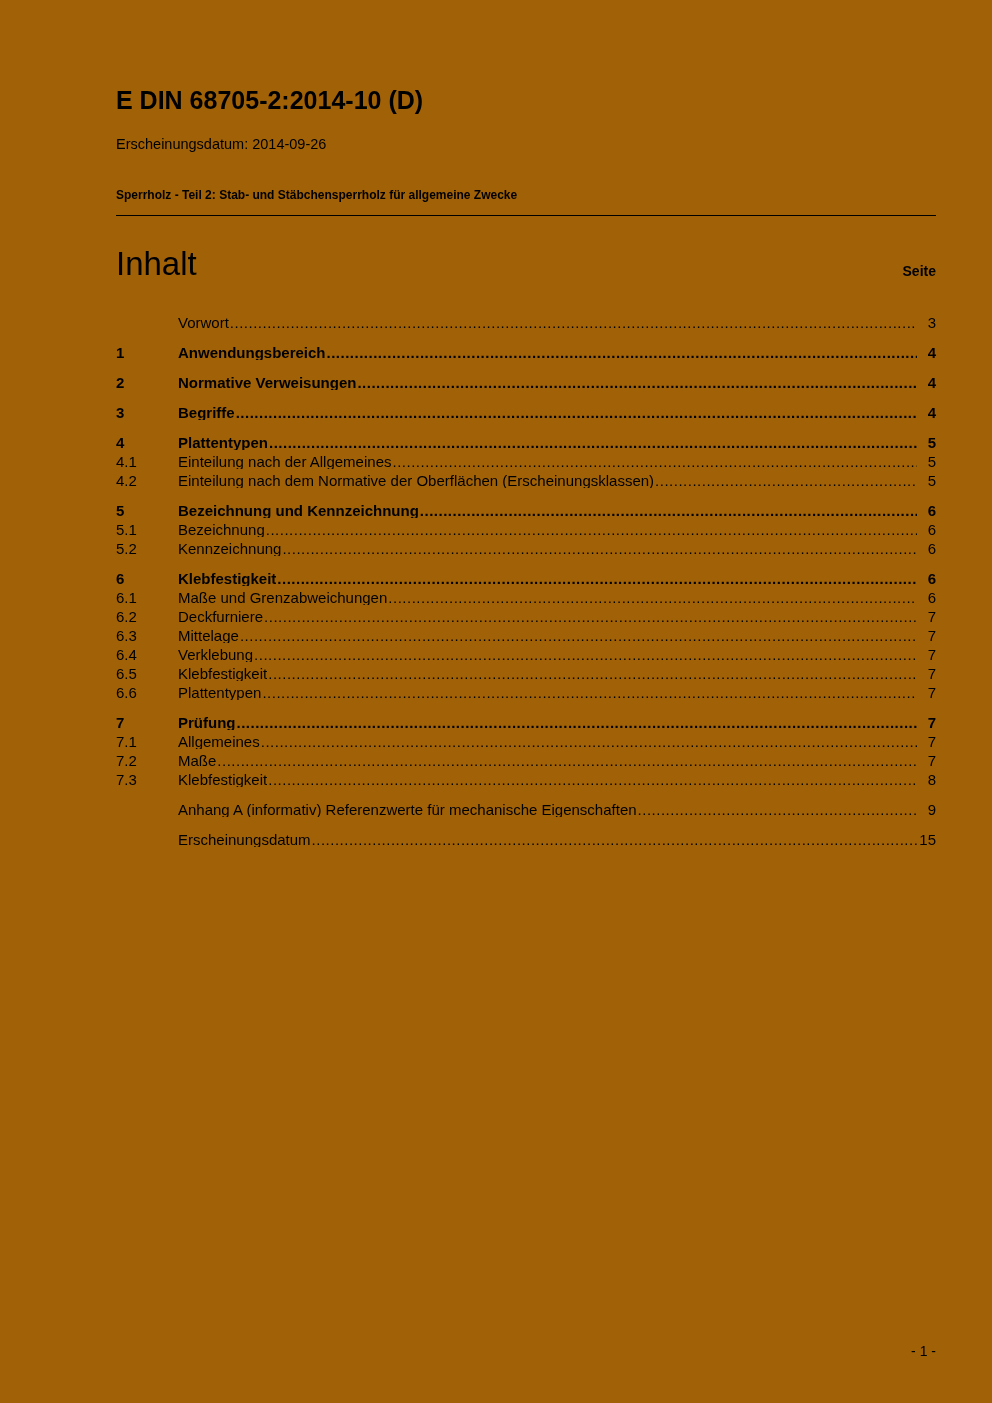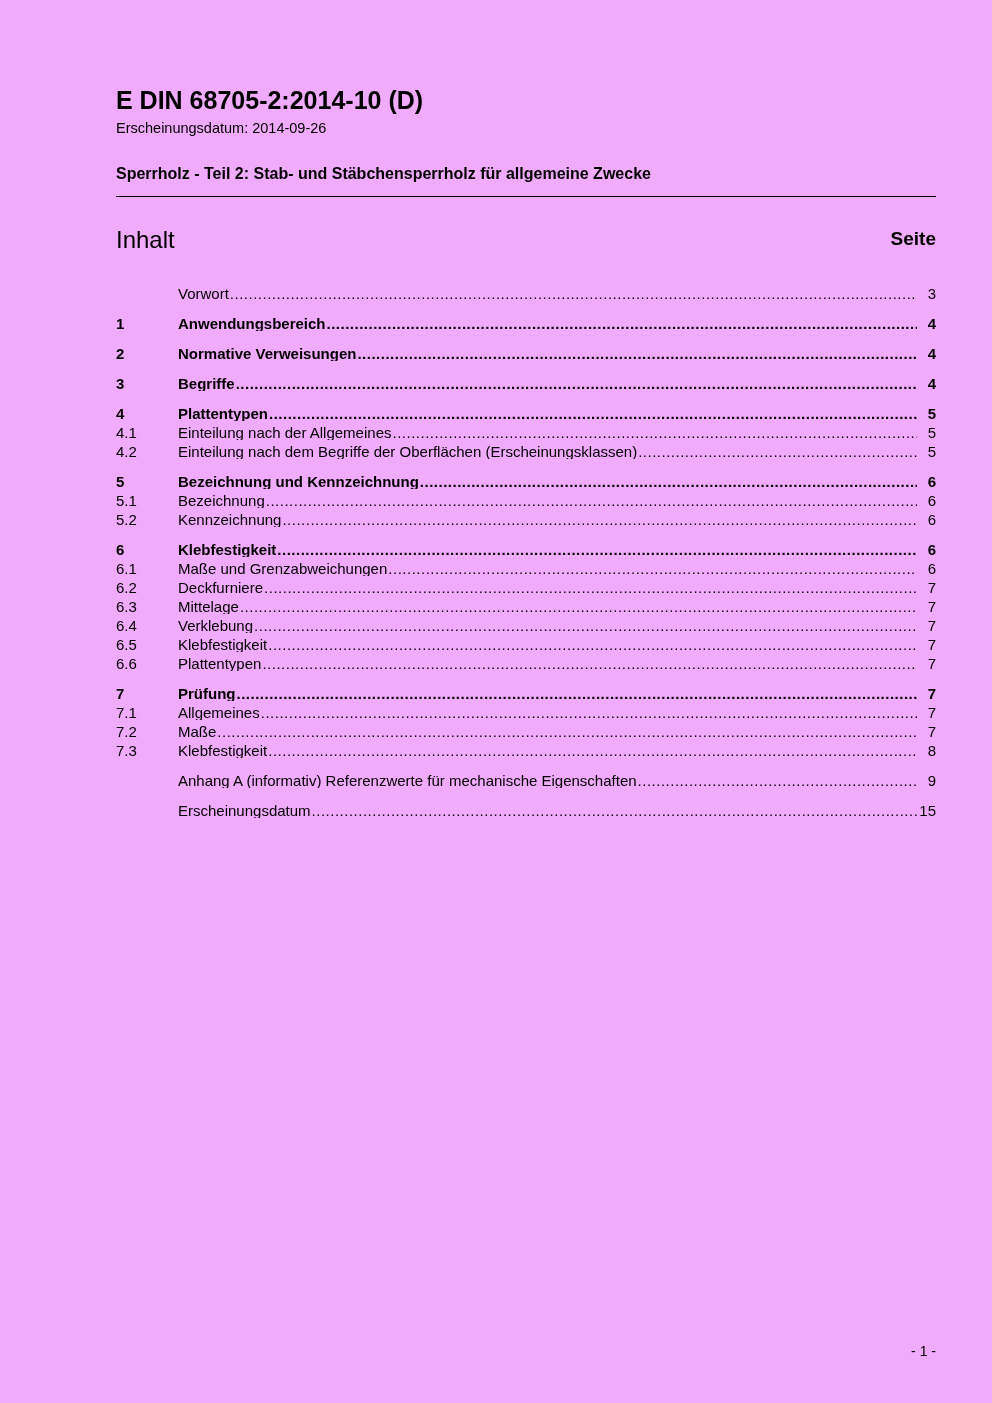--- a/index.html
+++ b/index.html
@@ -9,66 +9,66 @@
   }
   body {
     font-family: "Liberation Sans", sans-serif;
     color: #000000;
   }
   .page {
     position: relative;
     width: 992px;
     height: 1403px;
     margin: 0 auto;
-    background: #f0abfc;
+    background: #a16207;
     overflow: hidden;
     box-sizing: border-box;
   }
   .content {
     position: absolute;
     left: 116px;
     top: 0;
     width: 820px;
   }
   .doc-number {
     font-size: 25px;
     font-weight: bold;
     letter-spacing: 0px;
     margin-top: 86px;
     line-height: 1.12;
   }
   .doc-date {
     font-size: 14.5px;
-    margin-top: 6px;
+    margin-top: 22px;
     line-height: 1.2;
   }
   .doc-title {
-    font-size: 16px;
-    font-weight: bold;
-    margin-top: 27px;
+    font-size: 12px;
+    font-weight: bold;
+    margin-top: 35px;
     line-height: 1.25;
   }
   .rule {
     border: none;
     border-top: 1px solid #000;
     margin: 12px 0 0 0;
     width: 820px;
   }
   .toc-head {
     display: flex;
     align-items: flex-end;
     justify-content: space-between;
     margin-top: 30px;
   }
   .toc-title {
-    font-size: 24px;
+    font-size: 33px;
     line-height: 1.1;
   }
   .toc-page-label {
-    font-size: 19px;
+    font-size: 14px;
     font-weight: bold;
     padding-bottom: 4px;
   }
   .toc {
     margin-top: 30px;
   }
   .toc-row {
     display: flex;
     align-items: flex-end;
     font-size: 15px;
@@ -168,21 +168,21 @@
           <span class="toc-pg">5</span>
         </div>
         <div class="toc-row">
           <span class="toc-num">4.1</span>
           <span class="toc-label">Einteilung nach der Allgemeines</span>
           <span class="toc-dots">...............................................................................................................................................................</span>
           <span class="toc-pg">5</span>
         </div>
         <div class="toc-row">
           <span class="toc-num">4.2</span>
-          <span class="toc-label">Einteilung nach dem Begriffe der Oberflächen (Erscheinungsklassen)</span>
+          <span class="toc-label">Einteilung nach dem Normative der Oberflächen (Erscheinungsklassen)</span>
           <span class="toc-dots">...............................................................................................................................................................</span>
           <span class="toc-pg">5</span>
         </div>
         <div class="toc-row bold gap-before">
           <span class="toc-num">5</span>
           <span class="toc-label">Bezeichnung und Kennzeichnung</span>
           <span class="toc-dots">...............................................................................................................................................................</span>
           <span class="toc-pg">6</span>
         </div>
         <div class="toc-row">

